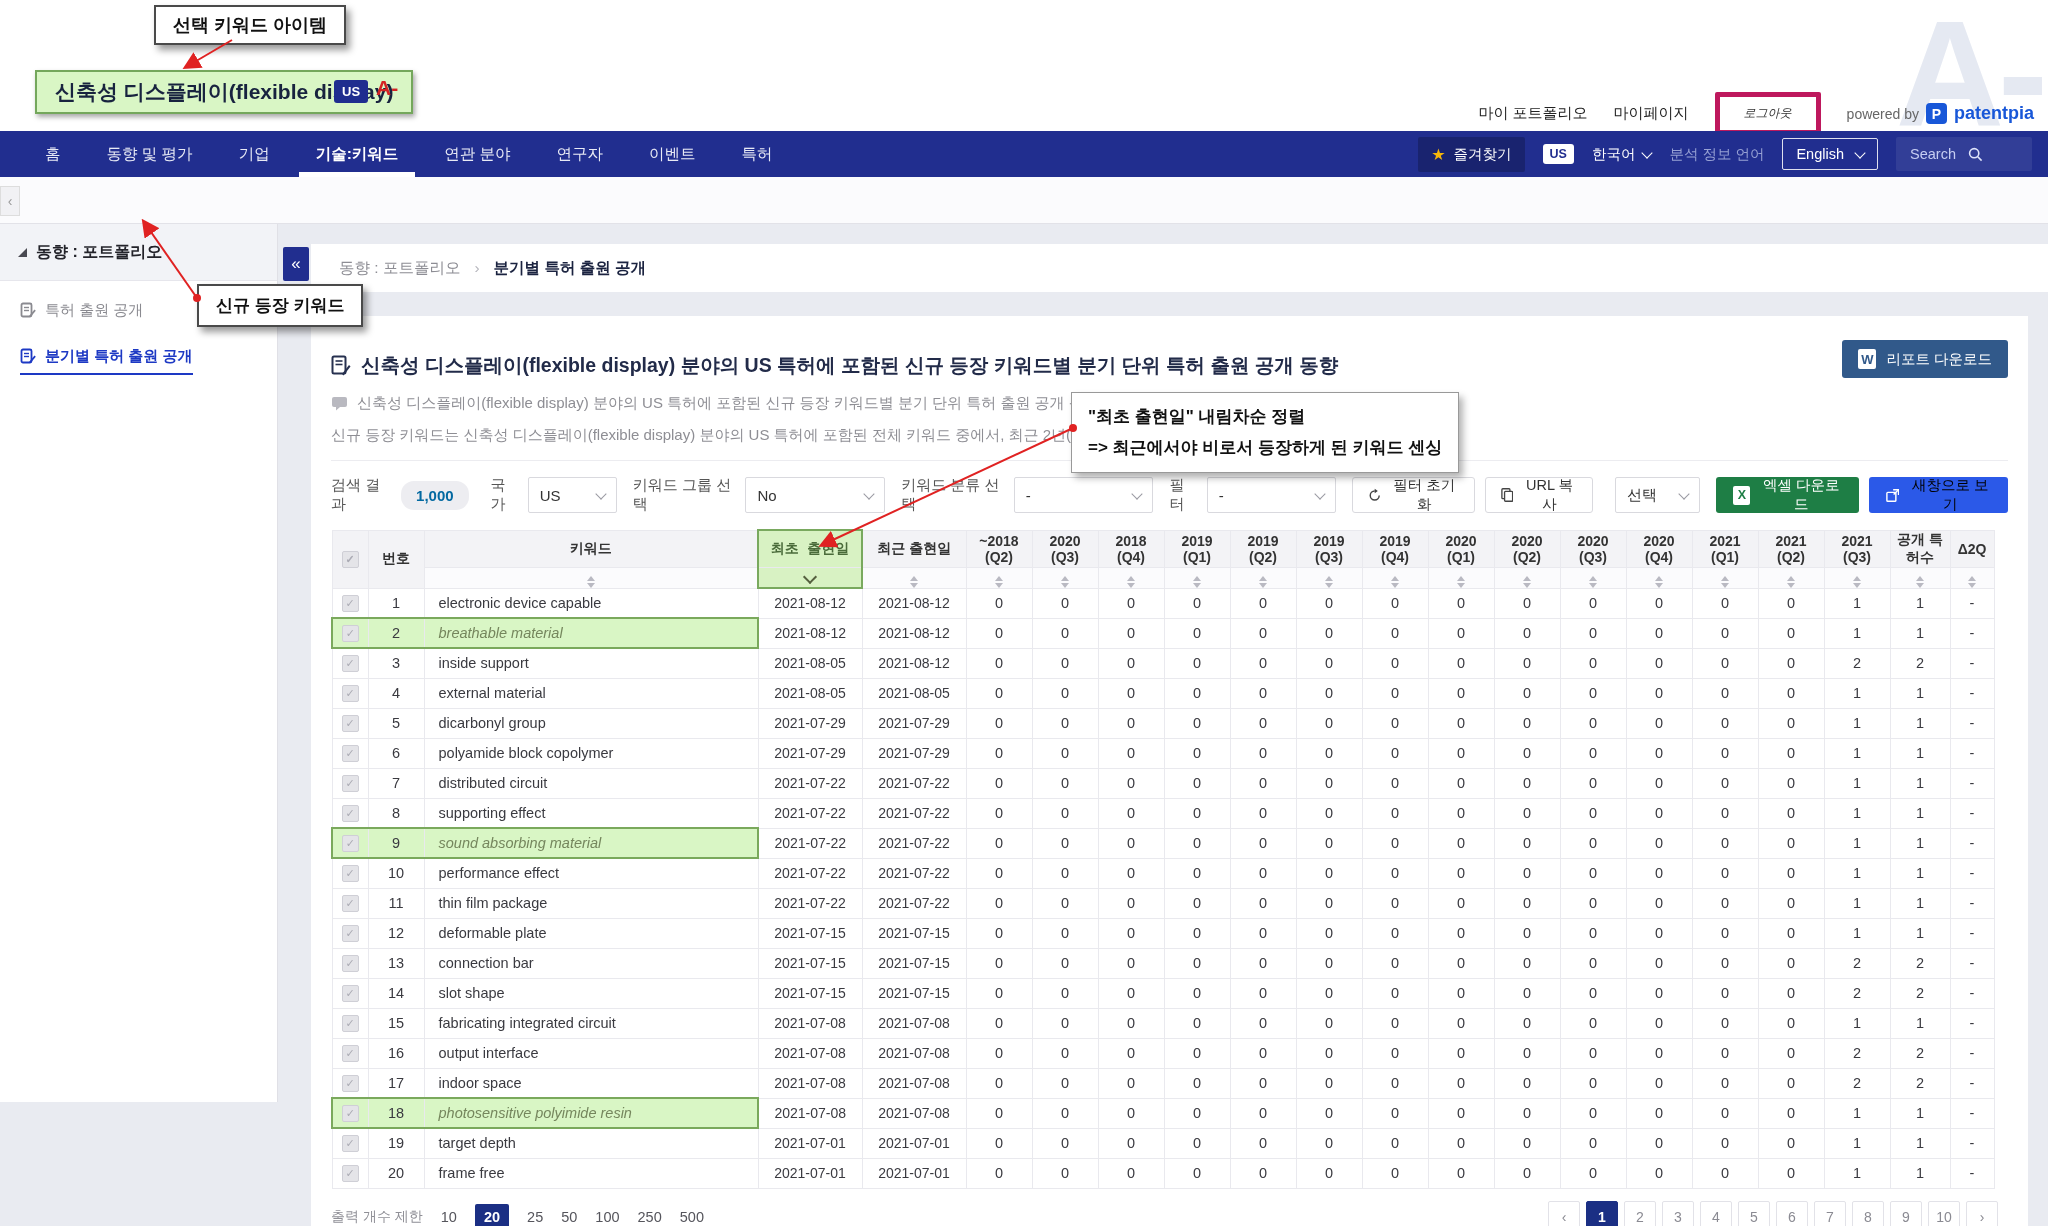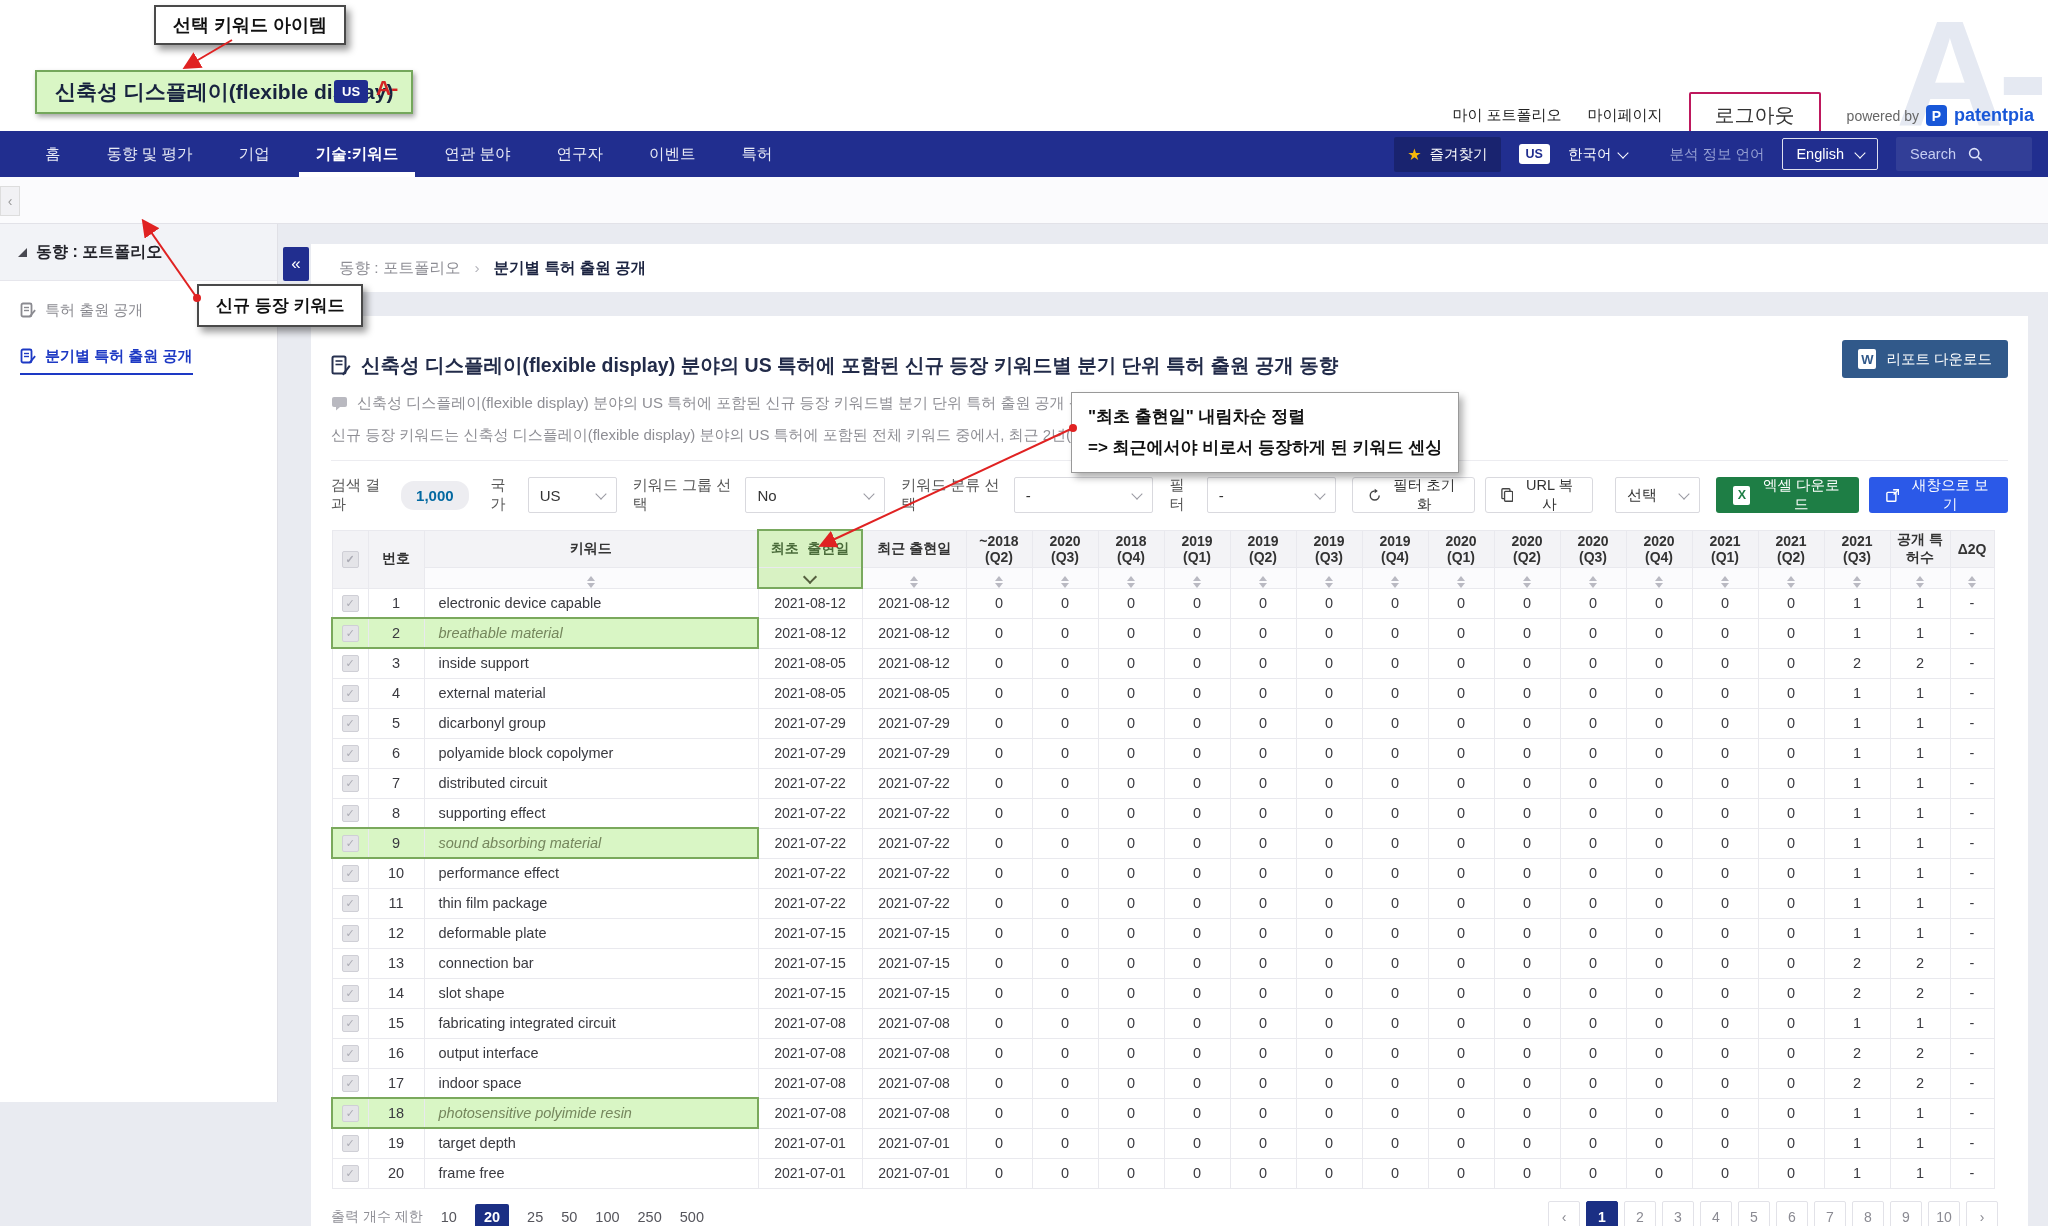--- a/index.html
+++ b/index.html
@@ -8,37 +8,37 @@
 
   
   .topbar{position:relative;height:131px;background:#fff;z-index:2;}
   .watermark{position:absolute;right:6px;top:10px;font-size:150px;line-height:.85;font-weight:bold;color:#e5e9f2;letter-spacing:-6px;z-index:0;}
   .green-hl{background:#d9f6c5;border:2px solid #74a75c;box-shadow:2px 3px 5px rgba(0,0,0,.35);}
   .kw-banner{position:absolute;left:35px;top:70px;height:40px;display:flex;align-items:center;padding:0 18px;font-size:21px;font-weight:bold;color:#18233f;z-index:2;}
   .kw-us-badge{position:absolute;left:334px;top:80px;background:#1f2d8f;color:#fff;font-size:13px;font-weight:bold;padding:4px 8px;border-radius:3px;z-index:2;}
   .kw-grade{position:absolute;left:376px;top:76px;color:#d42424;font-weight:bold;font-size:21px;z-index:2;}
   .top-links{position:absolute;right:14px;top:92px;display:flex;align-items:center;gap:26px;font-size:15px;color:#222;z-index:2;}
   .top-link{cursor:pointer;}
-  .logout-btn{border:2px solid #be185d;padding:8px 24px;background:#fff;font-size:20px;border-radius:2px;cursor:pointer;color:#333;}
+  .logout-btn{border:5px solid #be185d;padding:8px 24px;background:#fff;font-size:12px;border-radius:2px;cursor:pointer;color:#333;font-style:italic;}
   .powered{display:flex;align-items:center;gap:7px;color:#666;font-size:14px;}
   .logo-mark{width:21px;height:21px;border-radius:4px;background:#1857d8;color:#fff;font-weight:bold;font-size:14px;display:flex;align-items:center;justify-content:center;}
   .logo-text{color:#1857d8;font-weight:bold;font-size:18px;}
 
   
   .navbar{position:relative;height:46px;background:#212e8f;display:flex;align-items:center;color:#fff;z-index:3;}
   .nav-items{display:flex;margin-left:22px;height:46px;}
   .nav-item{position:relative;padding:0 23px;font-size:15.5px;display:flex;align-items:center;color:#e8eaf5;cursor:pointer;}
   .nav-item.active{font-weight:bold;color:#fff;}
   .nav-item.active::after{content:"";position:absolute;left:6px;right:6px;bottom:0;height:5px;background:#fff;}
   .nav-right{margin-left:auto;display:flex;align-items:center;gap:18px;padding-right:16px;font-size:14.5px;}
   .fav{display:flex;align-items:center;gap:8px;background:rgba(0,0,0,.22);padding:8px 13px;border-radius:2px;cursor:pointer;}
   .star{color:#f6b60b;font-size:16px;}
   .nav-us{background:#fff;color:#212e8f;font-weight:bold;font-size:12.5px;padding:3px 7px;border-radius:3px;}
   .lang{display:flex;gap:8px;align-items:center;cursor:pointer;}
-  .dim{color:#97a1d4;margin-left:24px;}
+  .dim{color:#97a1d4;}
   .caret{width:7px;height:7px;border-right:1.6px solid currentColor;border-bottom:1.6px solid currentColor;transform:rotate(45deg);margin-top:-3px;display:inline-block;}
   .eng-select{border:1px solid rgba(255,255,255,.85);padding:7px 13px;border-radius:2px;display:flex;gap:12px;align-items:center;cursor:pointer;}
   .search-box{display:flex;align-items:center;gap:12px;color:#c6cdf2;background:rgba(255,255,255,.08);padding:9px 14px;border-radius:2px;min-width:108px;cursor:text;}
 
   
   .subnav{position:relative;height:46px;background:#fbfbfd;border-bottom:1px solid #e2e2e8;display:flex;align-items:center;z-index:2;}
   .subnav-back{position:absolute;left:0;top:9px;width:18px;height:28px;background:#f1f1f4;border:1px solid #ddd;color:#999;display:flex;align-items:center;justify-content:center;font-size:14px;cursor:pointer;}
   .subnav-items{display:flex;gap:56px;margin-left:50px;font-size:15.5px;color:#9b9ba3;align-items:center;}
   .subnav-item{cursor:pointer;}
   .subnav-item.hl{padding:7px 17px;color:#2a2a2a;font-weight:bold;margin:-7px 0;}
@@ -67,21 +67,21 @@
   .desc1{margin-top:15px;display:flex;gap:9px;align-items:center;color:#8e8e94;font-size:15px;}
   .desc2{margin-top:13px;color:#8e8e94;font-size:15px;}
   .divider{margin-top:15px;border-top:1px solid #ececf0;}
 
   .filter-row{display:flex;align-items:center;margin-top:15px;font-size:15px;color:#555;}
   .badge-count{background:#ededf1;border-radius:13px;padding:6px 15px;font-weight:bold;color:#0369a1;margin-left:12px;text-align:center;}
   .select{height:36px;border:1px solid #d9d9de;border-radius:2px;display:flex;align-items:center;justify-content:space-between;padding:0 11px;color:#333;background:#fff;box-sizing:border-box;cursor:pointer;}
   .select .caret{color:#9a9aa2;}
   .btn-light{height:36px;border:1px solid #d9d9de;background:#fff;border-radius:3px;display:flex;align-items:center;gap:9px;padding:0 15px;color:#333;font-size:14.5px;cursor:pointer;}
   .btn-excel{height:36px;background:#1e7e45;color:#fff;border:none;border-radius:3px;display:flex;align-items:center;gap:10px;padding:0 17px;font-size:14.5px;cursor:pointer;}
-  .btn-blue{height:36px;background:#2b59e8;color:#ffffff;border:none;border-radius:3px;display:flex;align-items:center;gap:10px;padding:0 17px;font-size:14.5px;cursor:pointer;}
+  .btn-blue{height:36px;background:#2b59e8;color:#000000;border:none;border-radius:3px;display:flex;align-items:center;gap:10px;padding:0 17px;font-size:14.5px;cursor:pointer;}
   .xls{width:19px;height:19px;background:#fff;color:#1e7e45;font-weight:bold;font-size:12.5px;display:flex;align-items:center;justify-content:center;border-radius:2px;}
   .ml10{margin-left:10px;}.ml16{margin-left:16px;}.ml22{margin-left:22px;}
 
   
   .tbl{margin-top:15px;border-collapse:collapse;table-layout:fixed;width:1662px;font-size:14.5px;}
   .tbl th,.tbl td{border:1px solid #e9e9ee;box-sizing:border-box;}
   .tbl thead th{background:#f3f3f6;font-weight:bold;color:#333;font-size:14px;text-align:center;padding:0 3px;height:28px;}
   .tbl thead tr.sort-row th{background:#fbfbfd;height:20px;}
   .sorters{display:inline-flex;flex-direction:column;align-items:center;gap:2px;}
   .tri-up{width:0;height:0;border-left:4px solid transparent;border-right:4px solid transparent;border-bottom:5px solid #b9b9c2;}

